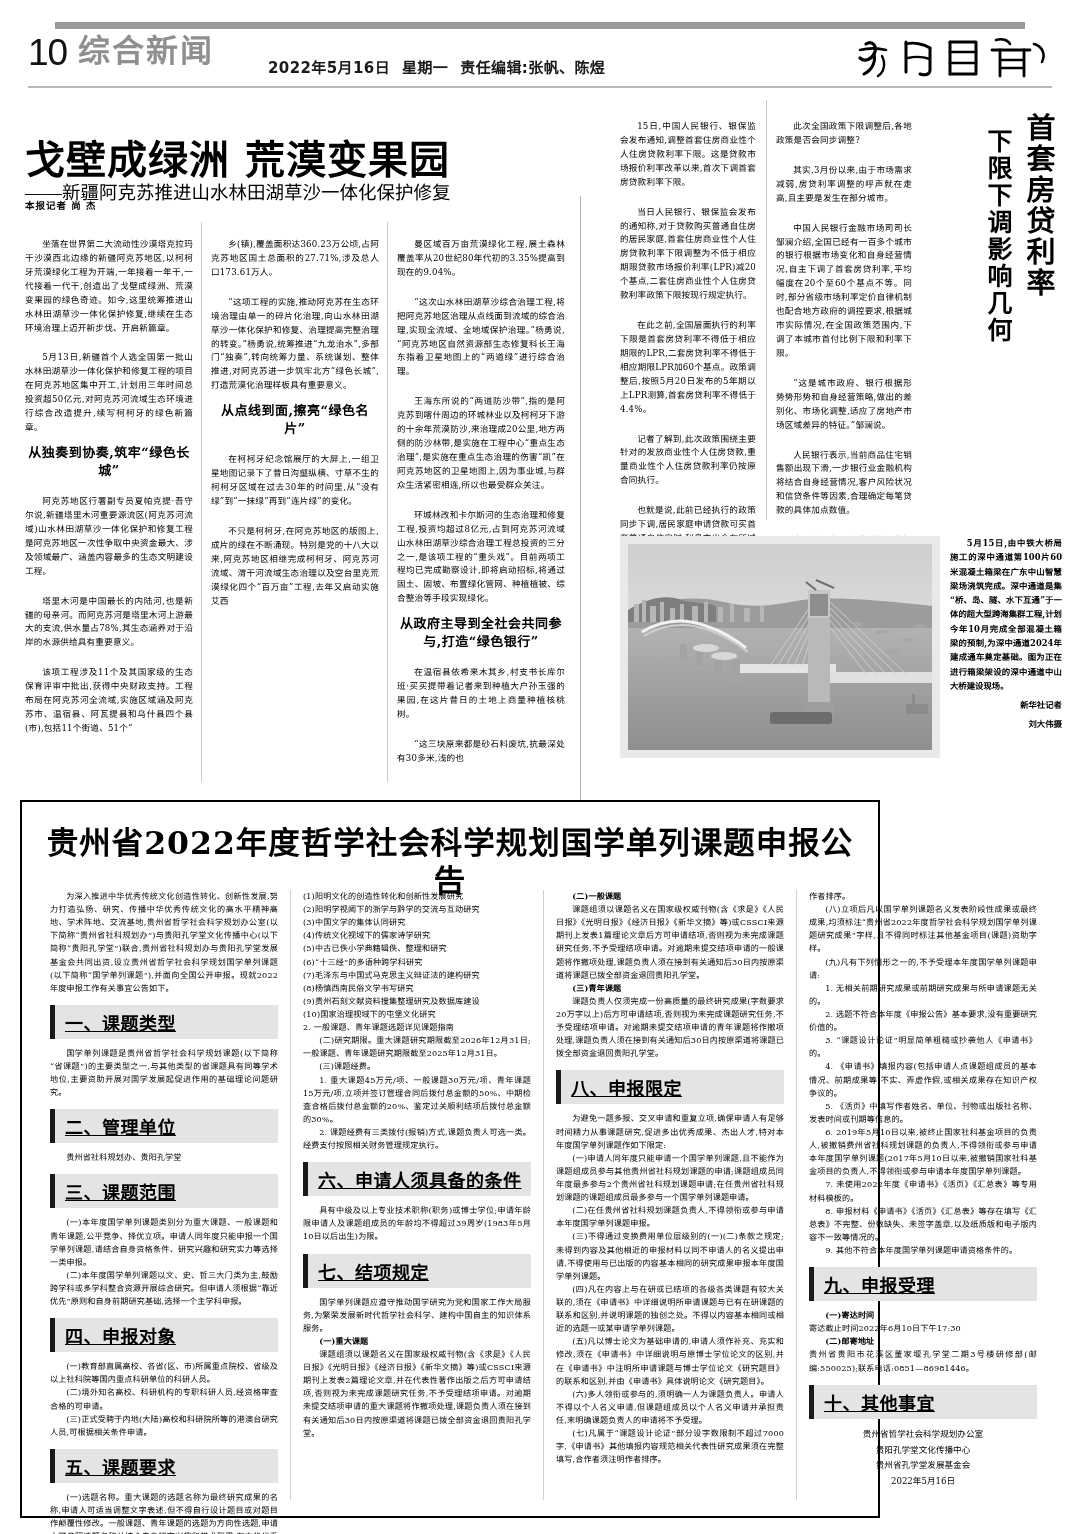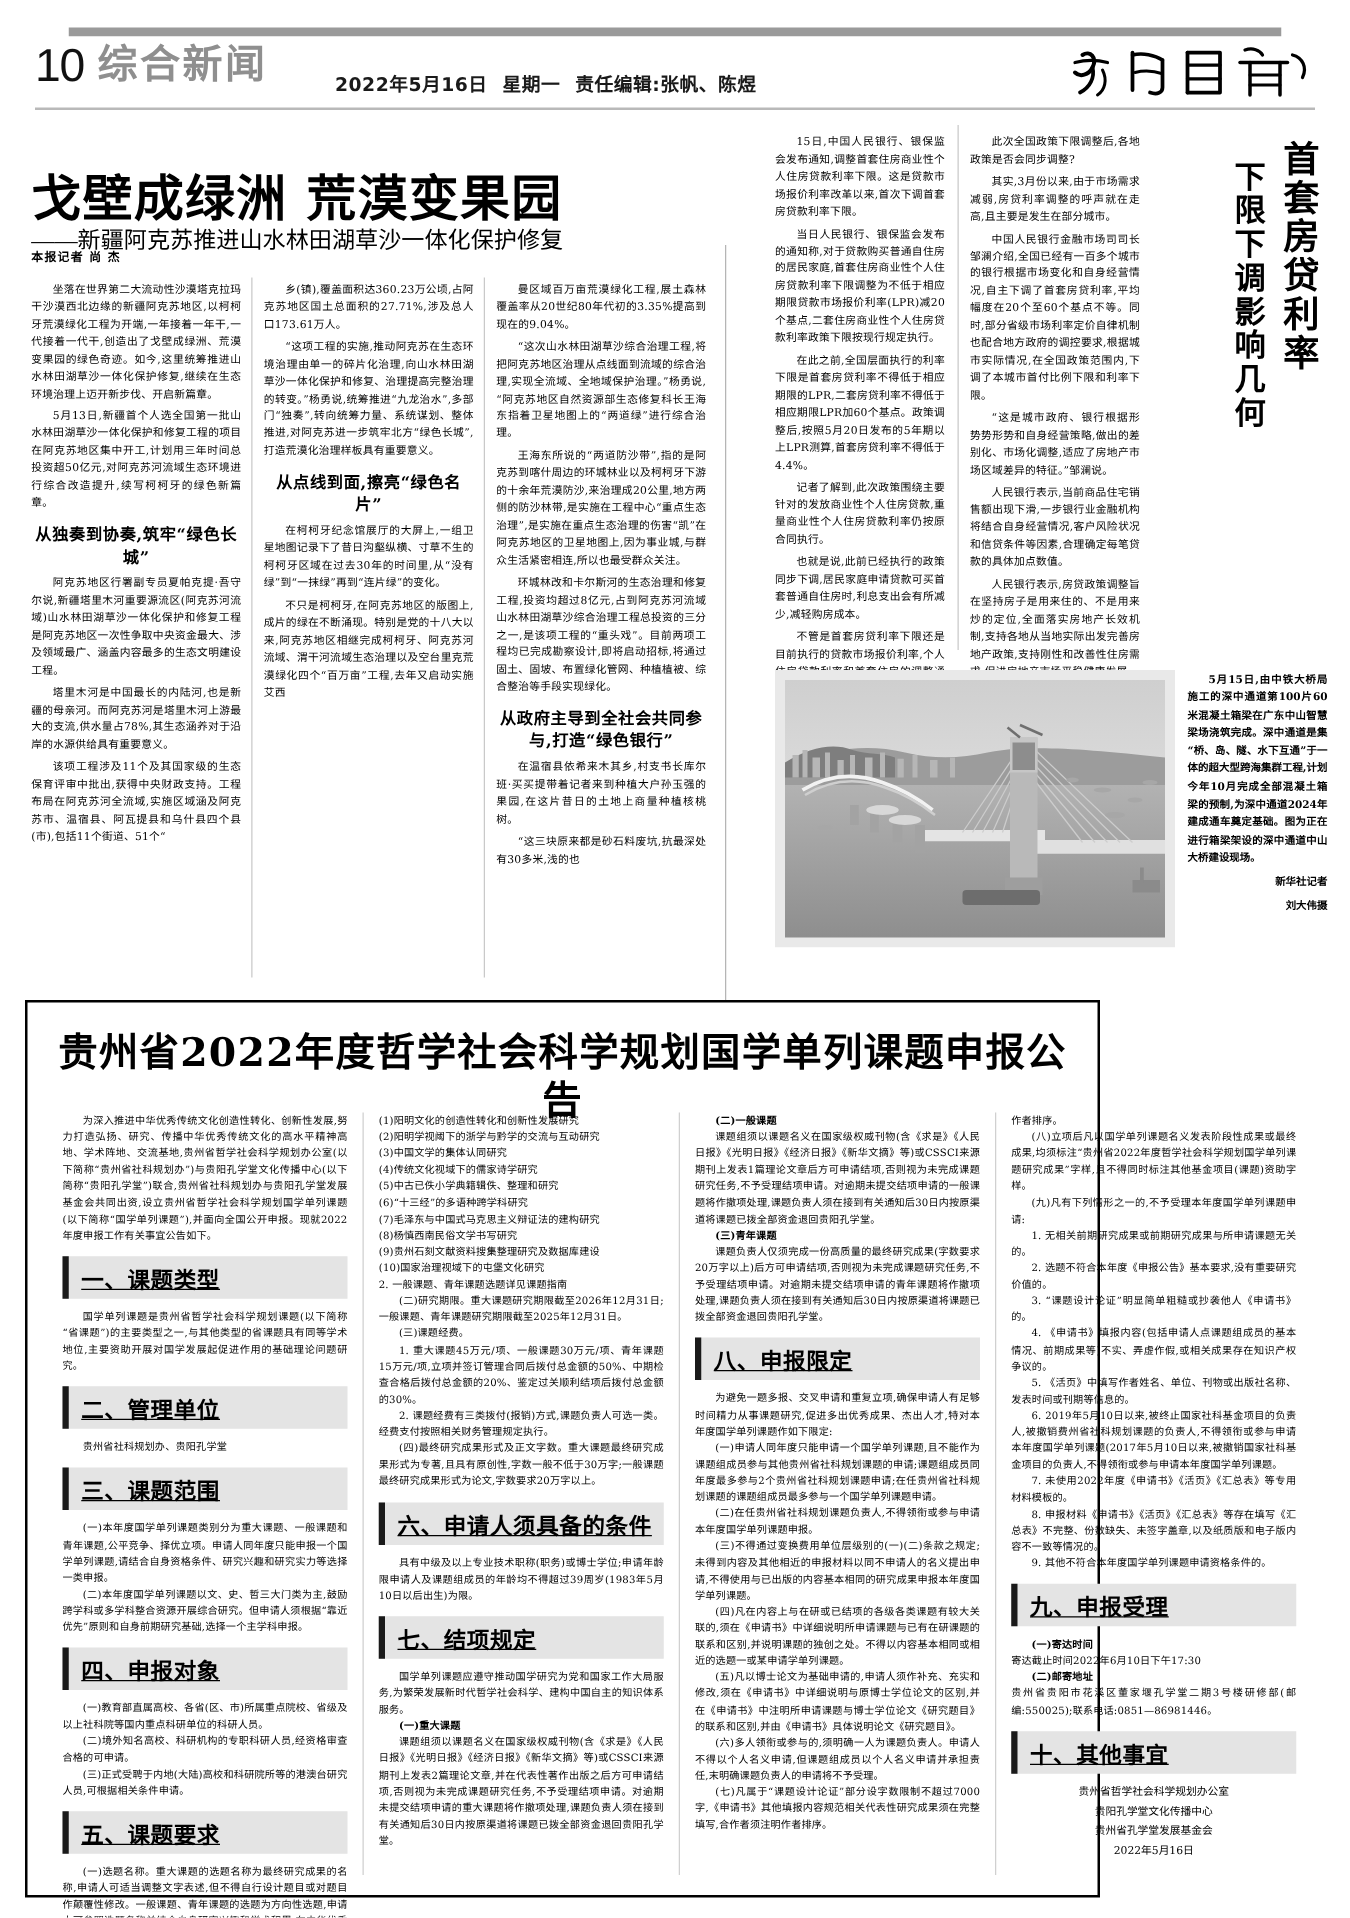--- a/index.html
+++ b/index.html
@@ -61,21 +61,21 @@
 
   
   .cols1{position:absolute;left:5px;top:126px;width:540px;height:560px;}
   .col{position:absolute;top:0;width:168px;height:100%;}
   .col.c1{left:0;}
   .col.c2{left:186px;}
   .col.c3{left:372px;}
   .col .rule{position:absolute;top:0;left:-10px;width:1px;height:100%;background:#c9c9c9;}
 
   p.body{
-    margin:4px 0 0 0;
+    margin:16px 0 0 0;
     font-size:8.6px;line-height:1.62;
     text-align:justify;text-justify:inter-ideograph;
     text-indent:2em;
     letter-spacing:.2px;
     font-family:"DejaVu Serif",serif;
   }
   h3.subhead{
     margin:9px 0 6px 0;
     font-size:13px;font-weight:900;line-height:1.35;
     text-align:center;letter-spacing:.5px;
@@ -376,21 +376,20 @@
         <p class="ap flat">(6)“十三经”的多语种跨学科研究</p>
         <p class="ap flat">(7)毛泽东与中国式马克思主义辩证法的建构研究</p>
         <p class="ap flat">(8)杨慎西南民俗文学书写研究</p>
         <p class="ap flat">(9)贵州石刻文献资料搜集整理研究及数据库建设</p>
         <p class="ap flat">(10)国家治理视域下的屯堡文化研究</p>
         <p class="ap flat">2. 一般课题、青年课题选题详见课题指南</p>
         <p class="ap">(二)研究期限。重大课题研究期限截至2026年12月31日;一般课题、青年课题研究期限截至2025年12月31日。</p>
         <p class="ap">(三)课题经费。</p>
         <p class="ap">1. 重大课题45万元/项、一般课题30万元/项、青年课题15万元/项,立项并签订管理合同后拨付总金额的50%、中期检查合格后拨付总金额的20%、鉴定过关顺利结项后拨付总金额的30%。</p>
         <p class="ap">2. 课题经费有三类拨付(报销)方式,课题负责人可选一类。经费支付按照相关财务管理规定执行。</p>
-        <p class="ap">(四)最终研究成果形式及正文字数。重大课题最终研究成果形式为专著,且具有原创性,字数一般不低于30万字;一般课题最终研究成果形式为论文,字数要求20万字以上。</p>
         <h4 class="sec">六、申请人须具备的条件</h4>
         <p class="ap">具有中级及以上专业技术职称(职务)或博士学位;申请年龄限申请人及课题组成员的年龄均不得超过39周岁(1983年5月10日以后出生)为限。</p>
         <h4 class="sec">七、结项规定</h4>
         <p class="ap">国学单列课题应遵守推动国学研究为党和国家工作大局服务,为繁荣发展新时代哲学社会科学、建构中国自主的知识体系服务。</p>
         <p class="ap b">(一)重大课题</p>
         <p class="ap">课题组须以课题名义在国家级权威刊物(含《求是》《人民日报》《光明日报》《经济日报》《新华文摘》等)或CSSCI来源期刊上发表2篇理论文章,并在代表性著作出版之后方可申请结项,否则视为未完成课题研究任务,不予受理结项申请。对逾期未提交结项申请的重大课题将作撤项处理,课题负责人须在接到有关通知后30日内按原渠道将课题已拨全部资金退回贵阳孔学堂。</p>
       </div>
 
       <div class="acolumn q3">
         <div class="vsep"></div>

